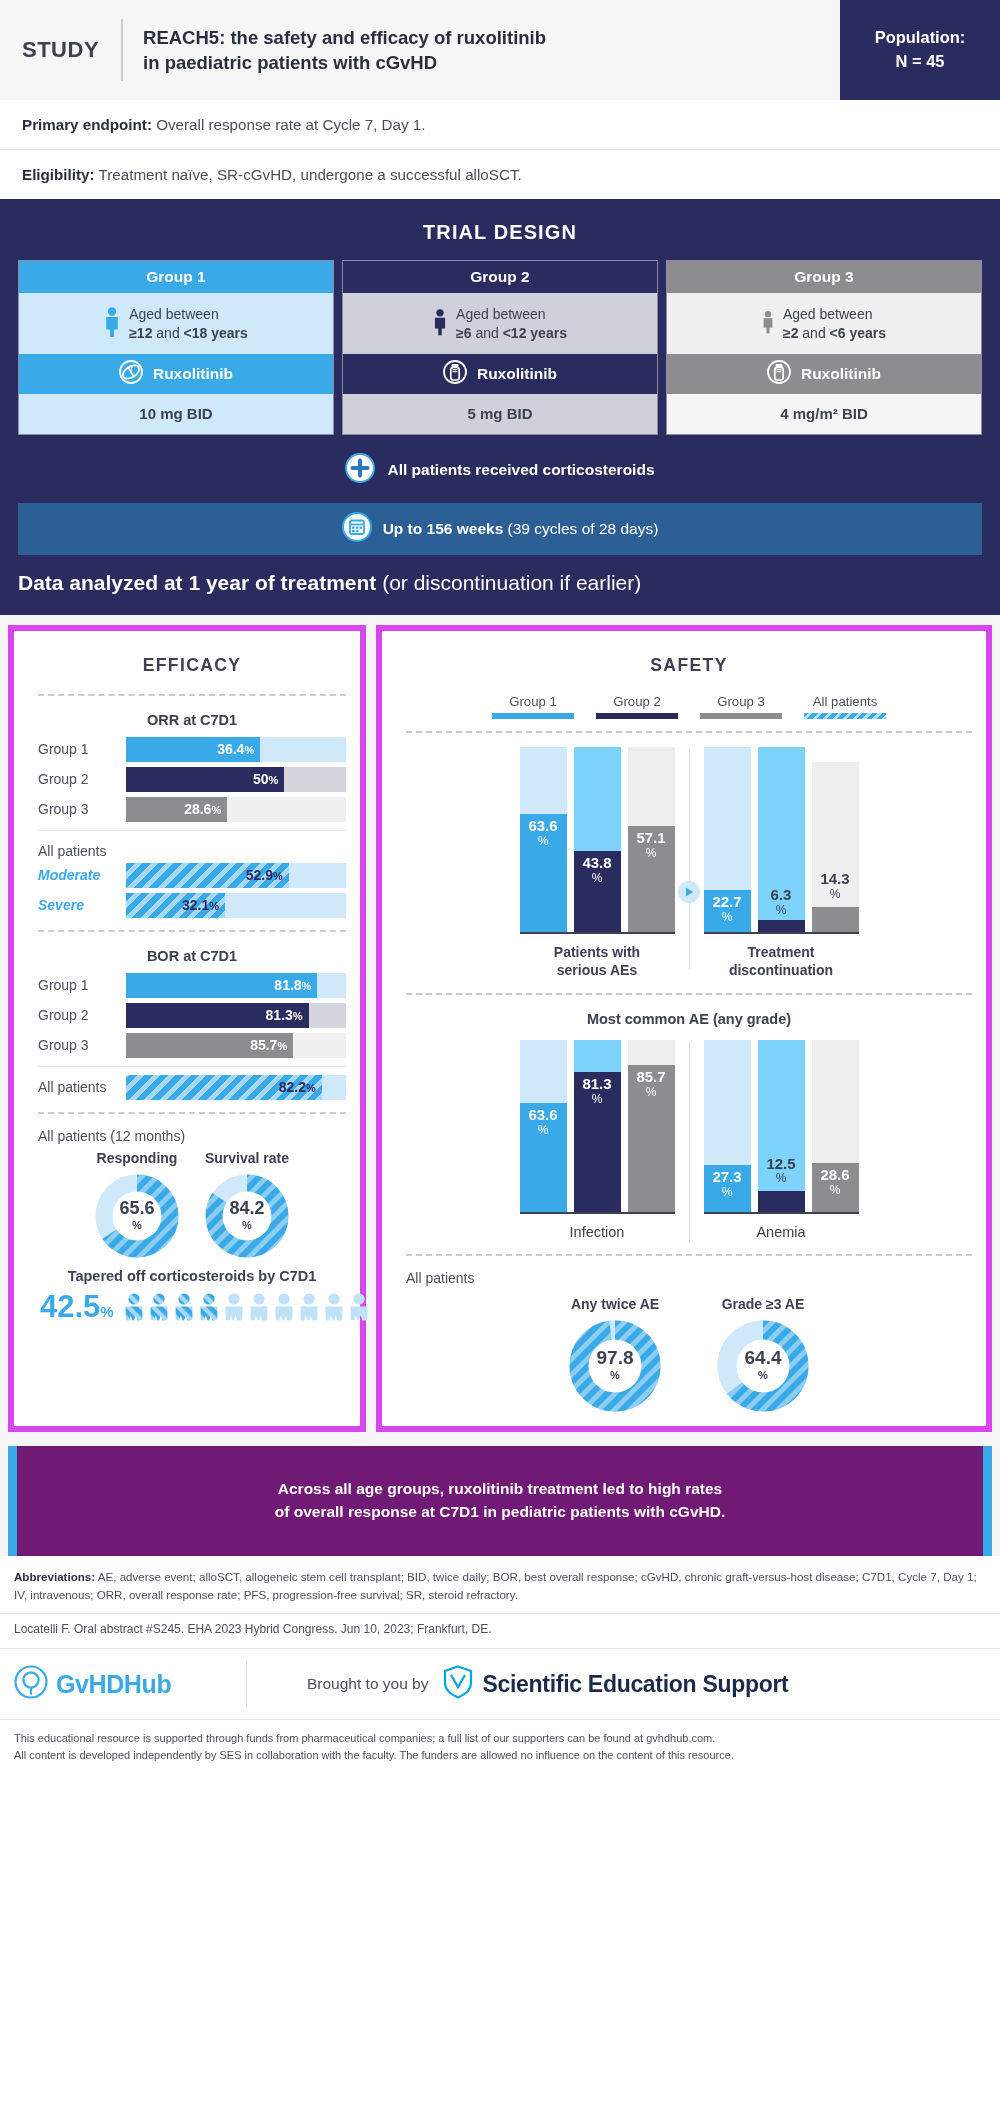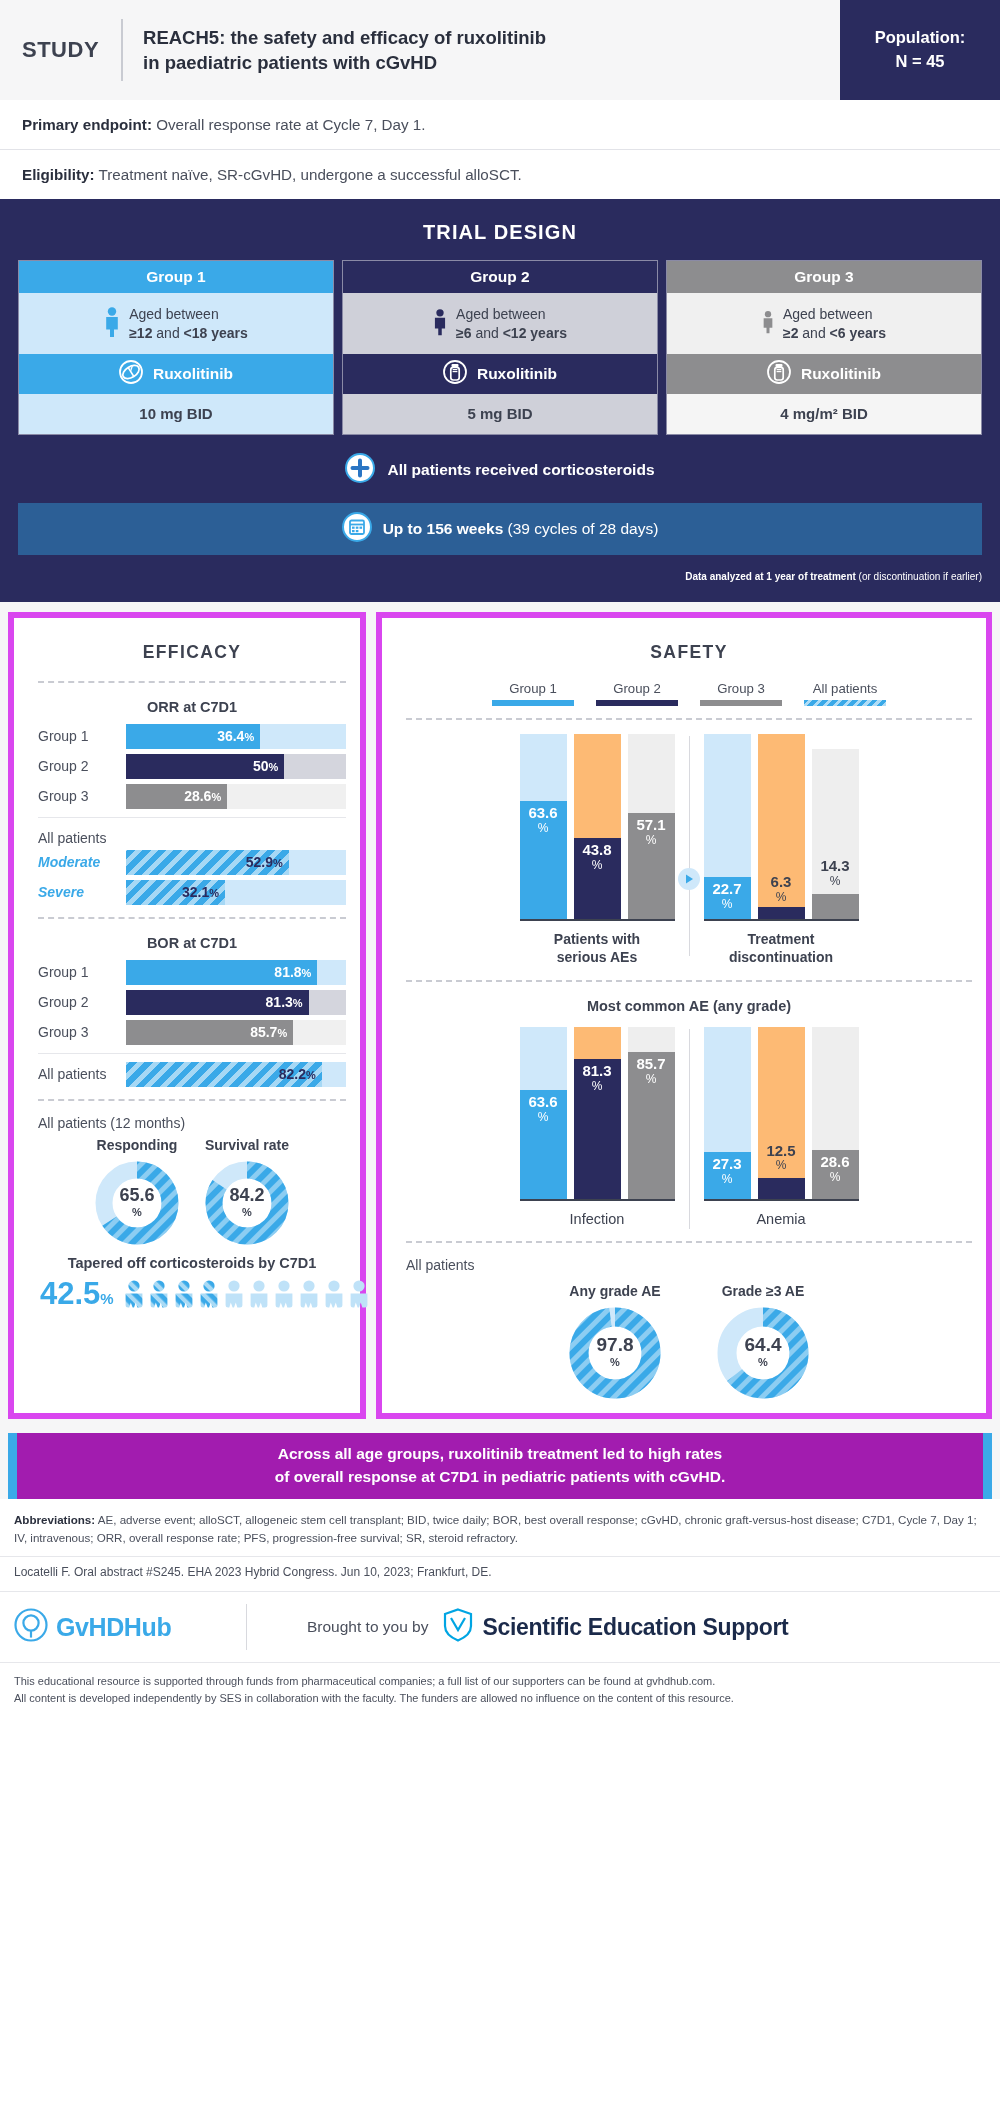--- a/index.html
+++ b/index.html
@@ -57,21 +57,21 @@
   .g1 .gdose { background: #cfe8fa; } .g2 .gdose { background: #cfd0d9; } .g3 .gdose { background: #f5f5f5; }
 
   .steroid-row { display: flex; align-items: center; justify-content: center; gap: 12px; padding: 18px 0 14px 0; }
   .steroid-row .lbl { color: #fff; font-size: 15.5px; font-weight: bold; }
   .weeks-bar {
     background: #2c5f96; display: flex; align-items: center; justify-content: center;
     gap: 11px; padding: 9px 0; margin: 2px 0 0 0;
   }
   .weeks-bar .lbl { color: #fff; font-size: 15.5px; }
   .weeks-bar .lbl b { font-weight: bold; }
-  .analyzed { text-align: right; color: #fff; font-size: 10px; padding: 16px 0 4px 0; }
+  .analyzed { text-align: left; color: #fff; font-size: 21px; padding: 16px 0 4px 0; }
   .analyzed b { font-weight: bold; }
 
   
   .panels { display: flex; gap: 10px; padding: 10px 8px 8px 8px; background: #f6f6f7; }
   .panel { background: #fff; border: 6px solid #d946ef; padding: 12px 14px 14px 24px; }
   .panel.left { width: 358px; }
   .panel.right { width: 616px; }
   .panel-title {
     text-align: center; font-size: 17.5px; font-weight: bold; color: #3d4250;
     letter-spacing: 1.4px; padding: 12px 0 14px 0;
@@ -127,41 +127,41 @@
   .sw-stripe {
     background-color: #3aa9e8;
     background-image: repeating-linear-gradient(-45deg, rgba(255,255,255,.6) 0 3px, rgba(255,255,255,0) 3px 7px);
   }
 
   
   .vchart { display: flex; justify-content: center; align-items: flex-end; position: relative; padding-top: 6px; }
   .vgroup { position: relative; }
   .vbars { display: flex; gap: 7px; align-items: flex-end; border-bottom: 2px solid #3d4250; padding-bottom: 0; }
   .vbar { width: 47px; position: relative; display: flex; flex-direction: column; justify-content: flex-end; }
-  .vtrack-blue { background: #cfe8fa; } .vtrack-navy { background: #fdba74; } .vtrack-grey { background: #eeeeee; }
+  .vtrack-blue { background: #cfe8fa; } .vtrack-navy { background: #7dd3fc; } .vtrack-grey { background: #eeeeee; }
   .vfill { width: 100%; display: flex; flex-direction: column; align-items: center; justify-content: flex-start; padding-top: 4px; }
   .vfill.blue { background: #3aa9e8; } .vfill.navy { background: #2a2b5e; } .vfill.grey { background: #8d8d8f; }
   .vnum { font-size: 15px; font-weight: bold; color: #fff; line-height: 1.05; }
   .vpc { font-size: 12px; color: #fff; line-height: 1.25; }
   .vlabel-out { position: absolute; left: 0; right: 0; text-align: center; }
   .vlabel-out .vnum { color: #3d4250; } .vlabel-out .vpc { color: #3d4250; }
   .vcat { text-align: center; font-size: 14px; font-weight: bold; color: #3d4250; padding-top: 9px; line-height: 1.3; }
   .vcat.plain { font-weight: normal; font-size: 14.5px; }
   .vsep { width: 1px; background: #d8d9de; margin: 0 14px; align-self: stretch; position: relative; }
   .vsep-dot {
     position: absolute; width: 22px; height: 22px; border-radius: 50%; background: #cfe8fa;
     left: -10.5px; display: flex; align-items: center; justify-content: center;
   }
 
   
   .concl-wrap { padding: 6px 8px 0 8px; background: #f6f6f7; }
   .concl {
-    background: #a21caf; border-left: 9px solid #3aa9e8; border-right: 9px solid #3aa9e8;
+    background: #701a75; border-left: 9px solid #3aa9e8; border-right: 9px solid #3aa9e8;
     color: #fff; text-align: center; font-size: 15.5px; font-weight: bold;
-    line-height: 1.48; padding: 10px 40px;
+    line-height: 1.48; padding: 32px 40px;
   }
 
   
   .abbr { padding: 12px 14px 10px 14px; font-size: 11.6px; color: #4a4f5c; line-height: 1.52; }
   .abbr b { color: #2a2f3d; }
   .cite { padding: 8px 20px 12px 14px; font-size: 12px; color: #4a4f5c; border-top: 1px solid #e6e7eb; }
   .logos { display: flex; align-items: center; border-top: 1px solid #e6e7eb; padding: 12px 14px; }
   .logo-gvhd { display: flex; align-items: center; gap: 8px; width: 232px; }
   .logo-gvhd-txt { font-size: 25px; font-weight: bold; color: #2a2b5e; letter-spacing: -.4px; }
   .logo-gvhd-txt span { color: #3aa9e8; }
@@ -619,21 +619,21 @@
           </div>
           <div class="vcat plain">Anemia</div>
         </div>
       </div>
 
       <div class="dash" style="margin-top:12px"></div>
       <div class="allp-lbl">All patients</div>
 
       <div class="donut-row" style="gap:56px; padding-top:6px">
         <div class="donut-cell">
-          <div class="donut-cap">Any grade AE</div>
+          <div class="donut-cap">Any twice AE</div>
           <div class="donut" style="width:92px;height:92px">
             <svg width="92" height="92" viewBox="0 0 92 92">
               <circle cx="46" cy="46" r="36" fill="none" stroke="#cfe8fa" stroke-width="19"></circle>
               <circle cx="46" cy="46" r="36" fill="none" stroke="url(#dstripe)" stroke-width="19" stroke-dasharray="221.2 4.9" transform="rotate(-90 46 46)"></circle>
             </svg>
             <div class="donut-ctr">
               <div class="donut-num" style="font-size:19px">97.8</div>
               <div class="donut-pc">%</div>
             </div>
           </div>

